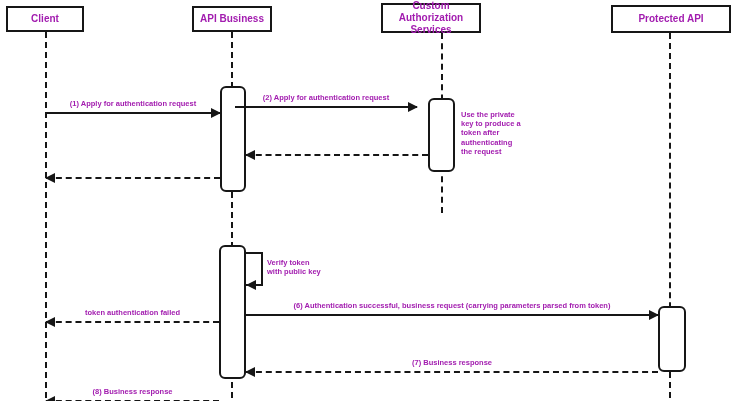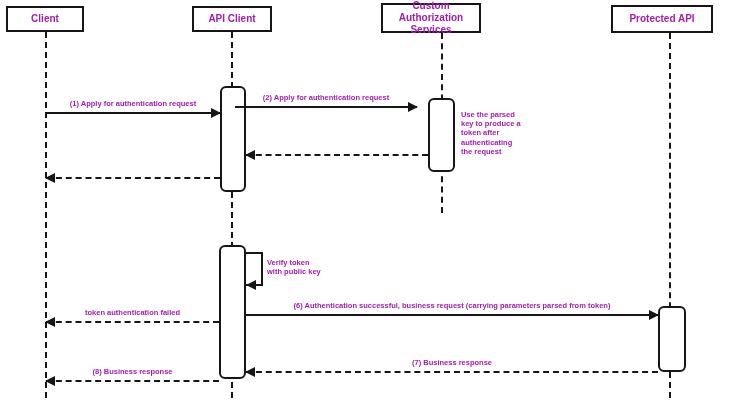--- a/index.html
+++ b/index.html
@@ -99,26 +99,26 @@
 
   <div class="lifeline" style="left:45px; top:32px; height:366px;"></div>
   <div class="lifeline" style="left:231px; top:32px; height:366px;"></div>
   <div class="lifeline" style="left:441px; top:33px; height:180px;"></div>
   <div class="lifeline" style="left:669px; top:33px; height:365px;"></div>
 
   <div class="actor" style="left:6px; top:6px; width:78px; height:26px;">
     <span>Client</span>
   </div>
   <div class="actor" style="left:192px; top:6px; width:80px; height:26px;">
-    <span>API Client</span>
+    <span>API Business</span>
   </div>
   <div class="actor" style="left:381px; top:3px; width:100px; height:30px;">
     <span>Custom Authorization Services</span>
   </div>
-  <div class="actor" style="left:611px; top:5px; width:102px; height:28px;">
+  <div class="actor" style="left:611px; top:5px; width:120px; height:28px;">
     <span>Protected API</span>
   </div>
 
   <div class="activation" style="left:220px; top:86px; width:26px; height:106px;"></div>
   <div class="activation" style="left:428px; top:98px; width:27px; height:74px;"></div>
   <div class="activation" style="left:219px; top:245px; width:27px; height:134px;"></div>
   <div class="activation" style="left:658px; top:306px; width:28px; height:66px;"></div>
 
   <div class="msg" style="left:46px; top:79px; width:174px;margin-top:20px;">
     <div class="lbl">(1) Apply for authentication request</div>
@@ -128,21 +128,21 @@
   </div>
 
   <div class="msg" style="left:235px; top:93px; width:182px;">
     <div class="lbl">(2) Apply for authentication request</div>
     <div class="line">
         <div class="arr right"></div>
       </div>
   </div>
 
   <div class="sidetext" style="left:461px; top:110px; width:76px;">
-    <span>Use the parsed</span>
+    <span>Use the private</span>
     <span>key to produce a</span>
     <span>token after</span>
     <span>authenticating</span>
     <span>the request</span>
   </div>
 
   <div class="msg dashed" style="left:246px; top:154px; width:182px;">
     <div class="line">
         <div class="arr left"></div>
       </div>
@@ -176,20 +176,20 @@
       </div>
   </div>
 
   <div class="msg dashed" style="left:246px; top:358px; width:412px;">
     <div class="lbl">(7) Business response</div>
     <div class="line">
         <div class="arr left"></div>
       </div>
   </div>
 
-  <div class="msg dashed" style="left:46px; top:367px; width:173px;">
+  <div class="msg dashed" style="left:46px; top:387px; width:173px;">
     <div class="lbl">(8) Business response</div>
     <div class="line">
         <div class="arr left"></div>
       </div>
   </div>
 
 </div>
 
 </body></html>

